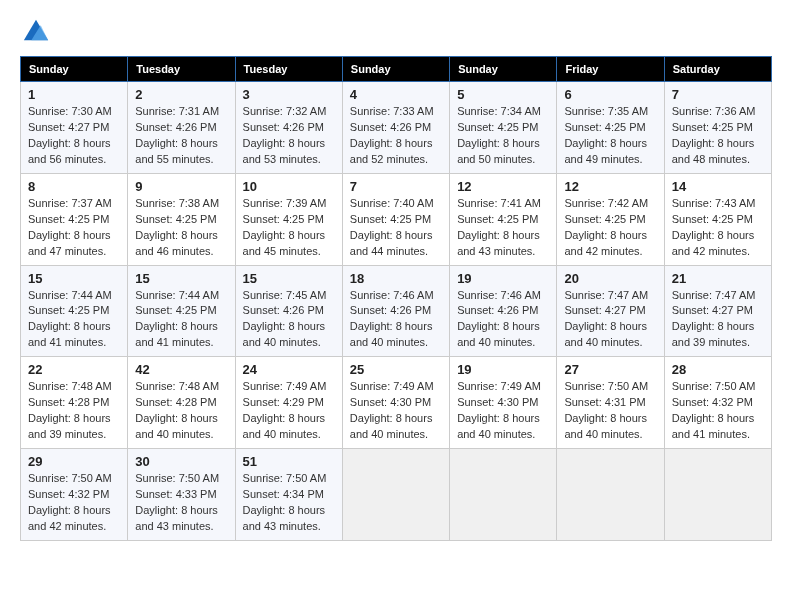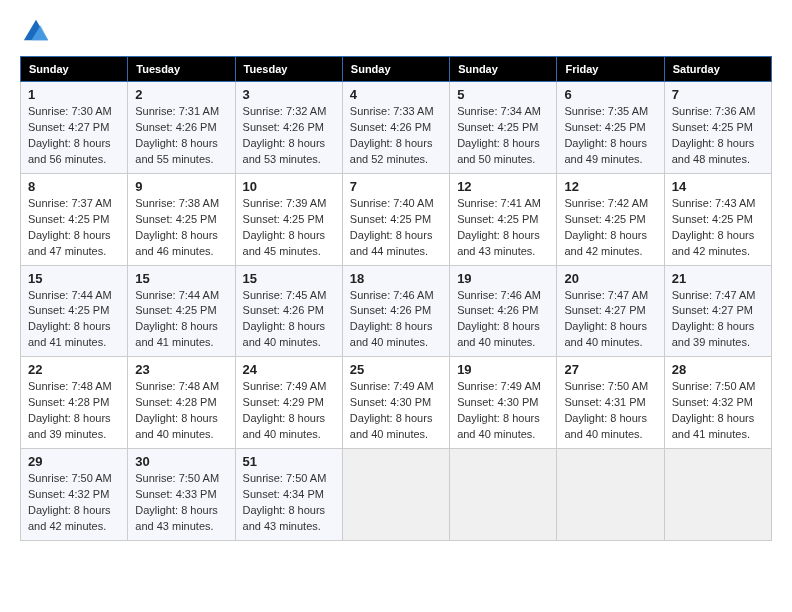--- a/index.html
+++ b/index.html
@@ -229,21 +229,21 @@
         <span class="day-number">21</span>
         <span class="day-info">Sunrise: 7:47 AM<br>Sunset: 4:27 PM<br>Daylight: 8 hours and 39 minutes.</span>
       </td>
       </tr>
       <tr>
         <td>
         <span class="day-number">22</span>
         <span class="day-info">Sunrise: 7:48 AM<br>Sunset: 4:28 PM<br>Daylight: 8 hours and 39 minutes.</span>
       </td>
         <td>
-        <span class="day-number">23</span>
+        <span class="day-number">42</span>
         <span class="day-info">Sunrise: 7:48 AM<br>Sunset: 4:28 PM<br>Daylight: 8 hours and 40 minutes.</span>
       </td>
         <td>
         <span class="day-number">24</span>
         <span class="day-info">Sunrise: 7:49 AM<br>Sunset: 4:29 PM<br>Daylight: 8 hours and 40 minutes.</span>
       </td>
         <td>
         <span class="day-number">25</span>
         <span class="day-info">Sunrise: 7:49 AM<br>Sunset: 4:30 PM<br>Daylight: 8 hours and 40 minutes.</span>
       </td>

